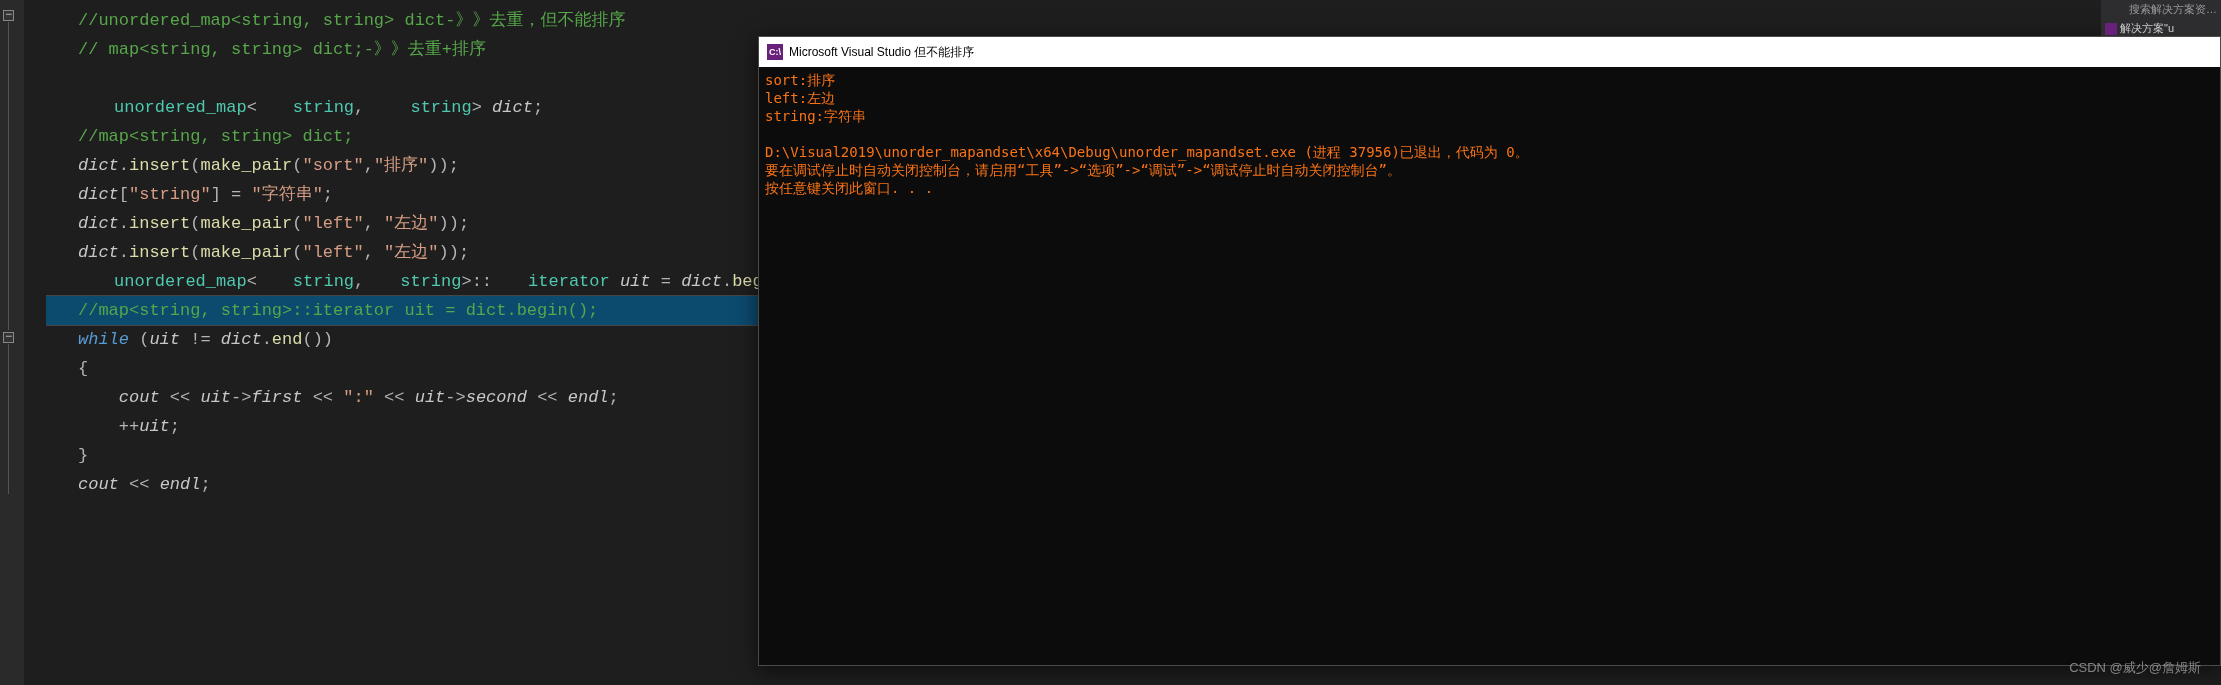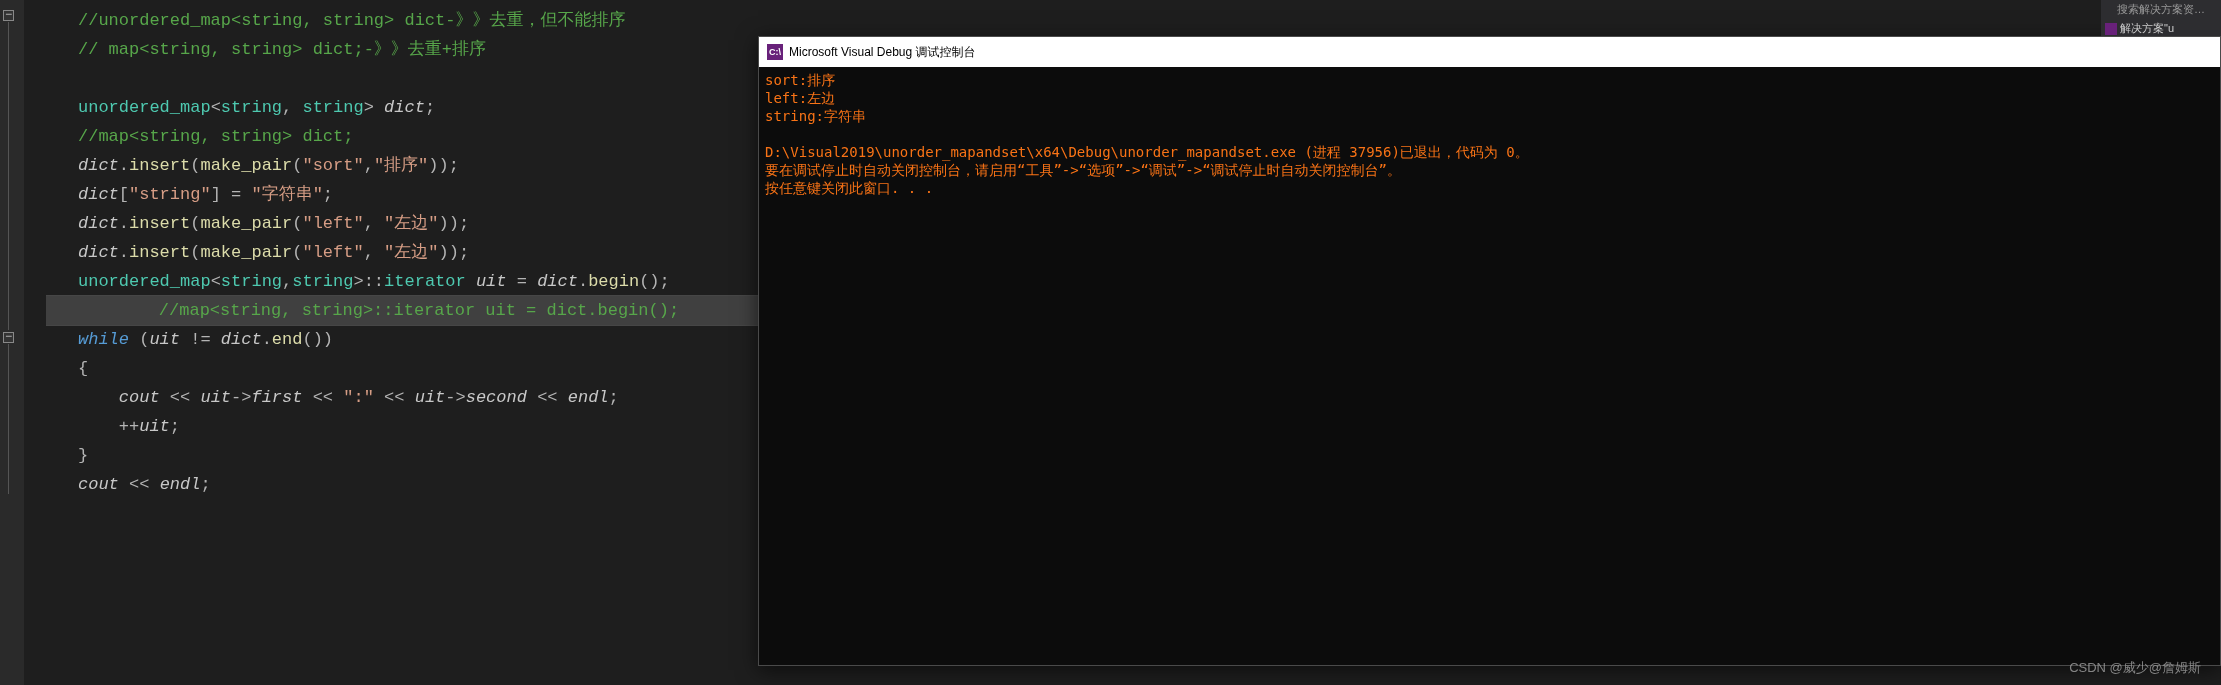--- a/index.html
+++ b/index.html
@@ -53,29 +53,28 @@
     background: #555;
   }
   .code-lines {
     padding-left: 46px;
     white-space: pre;
     line-height: 29px;
     font-size: 17px;
   }
   .line { padding-left: 32px; }
   .line.active {
-    background: #404040;
+    background: #0c4a6e;
     border-top: 1px solid #464646;
     border-bottom: 1px solid #464646;
     margin: -1px 0;
-    text-align: center;
   }
   .c-comment { color: #57a64a; }
   .c-keyword { color: #569cd6; font-style: italic; }
-  .c-type    { color: #4ec9b0; }
+  .c-type    { color: #4ec9b0; margin-left: 36px; }
   .c-string  { color: #d69d85; }
   .c-func    { color: #dcdcaa; font-family: Liberation Mono, monospace; }
   .c-ident   { color: #c8c8c8; font-style: italic; }
   .c-punct   { color: #b4b4b4; }
   .c-angle   { color: #b4b4b4; }
 
   .console-window {
     position: absolute;
     left: 758px;
     top: 36px;
@@ -119,21 +118,21 @@
     position: absolute;
     right: 0; top: 0;
     width: 120px;
     height: 36px;
     background: #2d2d30;
     color: #ccc;
     font-family: "Microsoft YaHei", sans-serif;
     font-size: 11px;
   }
   .search-label {
-    padding: 2px 16px;
+    padding: 2px 4px;
     color: #999;
     white-space: nowrap;
     overflow: hidden;
     text-align: right;
   }
   .solution-row {
     display: flex;
     align-items: center;
     gap: 3px;
     padding: 2px 4px;
@@ -165,21 +164,21 @@
     <div class="guide-line" style="top:22px; height:308px;"></div>
     <div class="fold" style="top:332px;"></div>
     <div class="guide-line" style="top:344px; height:150px;"></div>
   </div>
   <div class="code-lines" id="code-area"><div class="line"><span class="c-comment">//unordered_map&lt;string, string&gt; dict-》》去重，但不能排序</span></div><div class="line"><span class="c-comment">// map&lt;string, string&gt; dict;-》》去重+排序</span></div><div class="line"> </div><div class="line"><span class="c-type">unordered_map</span><span class="c-angle">&lt;</span><span class="c-type">string</span><span class="c-punct">, </span><span class="c-type">string</span><span class="c-angle">&gt;</span><span class="c-ident"> dict</span><span class="c-punct">;</span></div><div class="line"><span class="c-comment">//map&lt;string, string&gt; dict;</span></div><div class="line"><span class="c-ident">dict</span><span class="c-punct">.</span><span class="c-func">insert</span><span class="c-punct">(</span><span class="c-func">make_pair</span><span class="c-punct">(</span><span class="c-string">"sort"</span><span class="c-punct">,</span><span class="c-string">"排序"</span><span class="c-punct">));</span></div><div class="line"><span class="c-ident">dict</span><span class="c-punct">[</span><span class="c-string">"string"</span><span class="c-punct">] = </span><span class="c-string">"字符串"</span><span class="c-punct">;</span></div><div class="line"><span class="c-ident">dict</span><span class="c-punct">.</span><span class="c-func">insert</span><span class="c-punct">(</span><span class="c-func">make_pair</span><span class="c-punct">(</span><span class="c-string">"left"</span><span class="c-punct">, </span><span class="c-string">"左边"</span><span class="c-punct">));</span></div><div class="line"><span class="c-ident">dict</span><span class="c-punct">.</span><span class="c-func">insert</span><span class="c-punct">(</span><span class="c-func">make_pair</span><span class="c-punct">(</span><span class="c-string">"left"</span><span class="c-punct">, </span><span class="c-string">"左边"</span><span class="c-punct">));</span></div><div class="line"><span class="c-type">unordered_map</span><span class="c-angle">&lt;</span><span class="c-type">string</span><span class="c-punct">,</span><span class="c-type">string</span><span class="c-angle">&gt;</span><span class="c-punct">::</span><span class="c-type">iterator</span><span class="c-ident"> uit</span><span class="c-punct"> = </span><span class="c-ident">dict</span><span class="c-punct">.</span><span class="c-func">begin</span><span class="c-punct">();</span></div><div class="line active"><span class="c-comment">//map&lt;string, string&gt;::iterator uit = dict.begin();</span></div><div class="line"><span class="c-keyword">while</span><span class="c-punct"> (</span><span class="c-ident">uit</span><span class="c-punct"> != </span><span class="c-ident">dict</span><span class="c-punct">.</span><span class="c-func">end</span><span class="c-punct">())</span></div><div class="line"><span class="c-punct">{</span></div><div class="line">    <span class="c-ident">cout</span><span class="c-punct"> &lt;&lt; </span><span class="c-ident">uit</span><span class="c-punct">-&gt;</span><span class="c-ident">first</span><span class="c-punct"> &lt;&lt; </span><span class="c-string">":"</span><span class="c-punct"> &lt;&lt; </span><span class="c-ident">uit</span><span class="c-punct">-&gt;</span><span class="c-ident">second</span><span class="c-punct"> &lt;&lt; </span><span class="c-ident">endl</span><span class="c-punct">;</span></div><div class="line">    <span class="c-punct">++</span><span class="c-ident">uit</span><span class="c-punct">;</span></div><div class="line"><span class="c-punct">}</span></div><div class="line"><span class="c-ident">cout</span><span class="c-punct"> &lt;&lt; </span><span class="c-ident">endl</span><span class="c-punct">;</span></div></div>
 </div>
 
 <div class="console-window">
   <div class="console-titlebar">
     <span class="console-icon">C:\</span>
-    <span>Microsoft Visual Debug 调试控制台</span>
+    <span>Microsoft Visual Studio 但不能排序</span>
   </div>
   <div class="console-content">sort:排序
 left:左边
 string:字符串
 
 D:\Visual2019\unorder_mapandset\x64\Debug\unorder_mapandset.exe (进程 37956)已退出，代码为 0。
 要在调试停止时自动关闭控制台，请启用“工具”-&gt;“选项”-&gt;“调试”-&gt;“调试停止时自动关闭控制台”。
 按任意键关闭此窗口. . .</div>
 </div>
 

